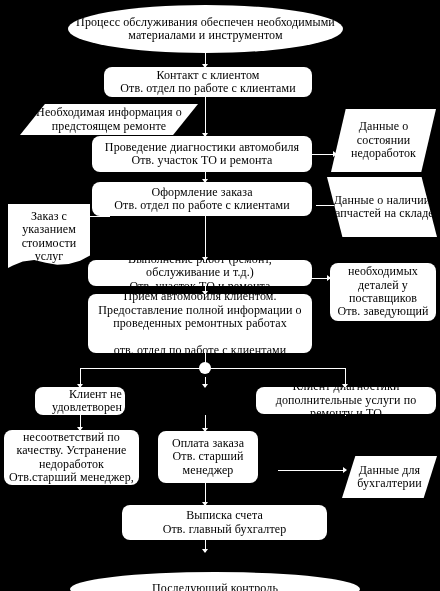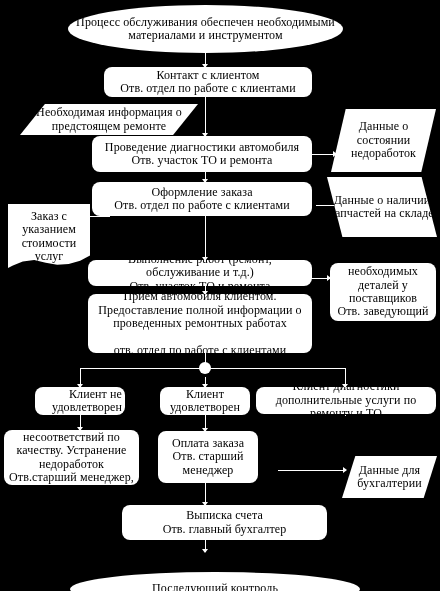--- a/index.html
+++ b/index.html
@@ -196,23 +196,20 @@
   </div>
 
   <div class="node circle" style="left:199px; top:362px; width:12px; height:12px;">
     <span></span>
   </div>
 
   <div class="node rect" style="left:35px; top:387px; width:90px; height:28px;text-align:right;">
     <span>Клиент не удовлетворен</span>
   </div>
 
-  <div class="node rect" style="left:160px; top:387px; width:90px; height:28px;">
-    <span>Клиент удовлетворен</span>
-  </div>
 
   <div class="node rect" style="left:256px; top:387px; width:180px; height:27px;">
     <span>Клиент диагностики дополнительные услуги по ремонту и ТО</span>
   </div>
 
   <div class="node rect" style="left:4px; top:430px; width:135px; height:55px;">
     <span>Выявление несоответствий по качеству. Устранение недоработок
 Отв.старший менеджер, участок ТО и ремонта</span>
   </div>
 

